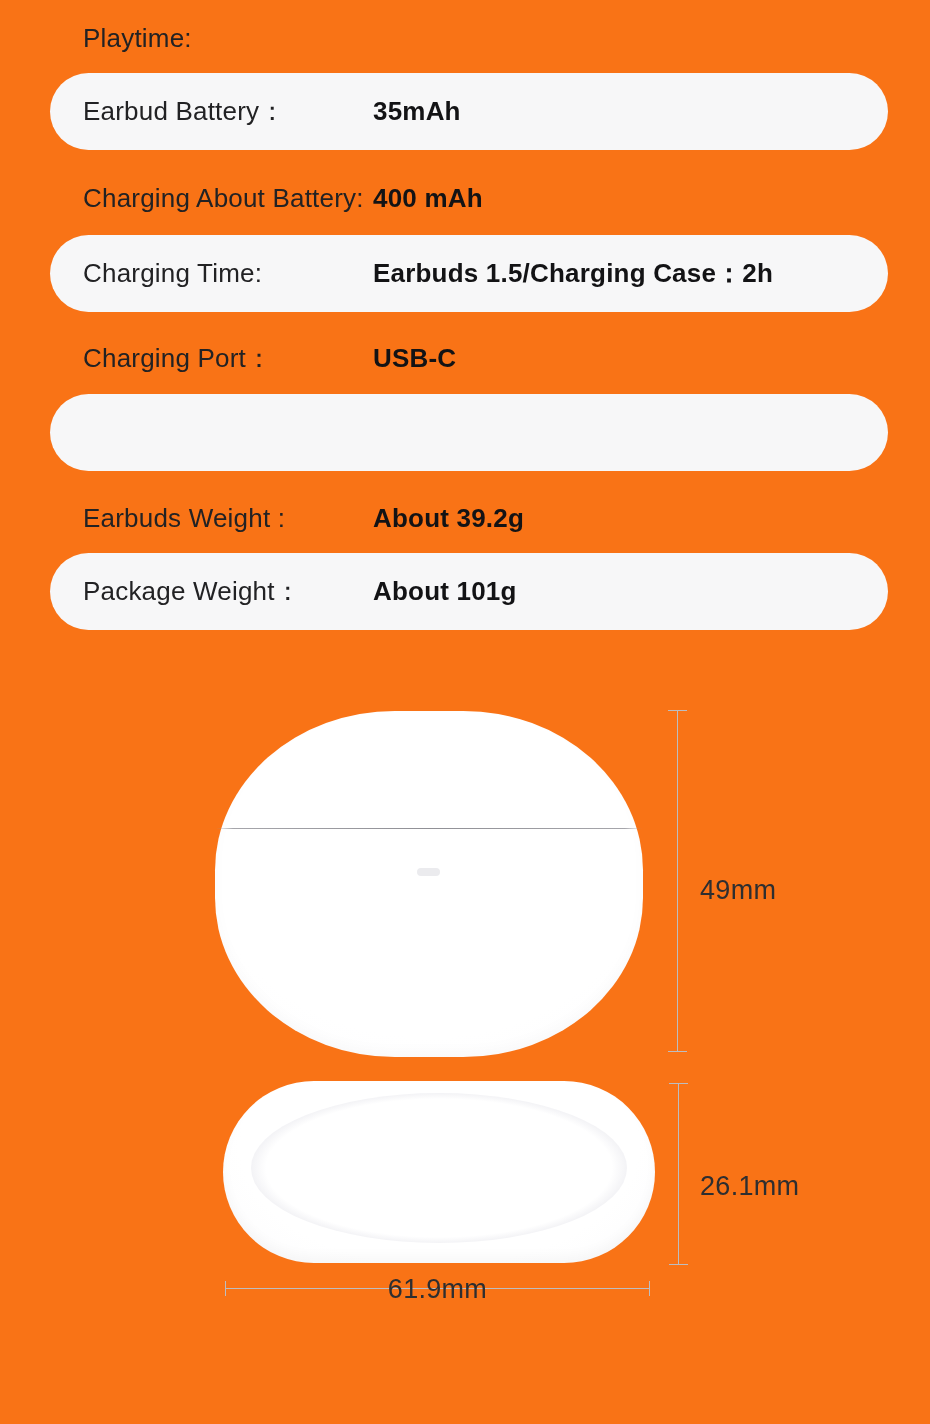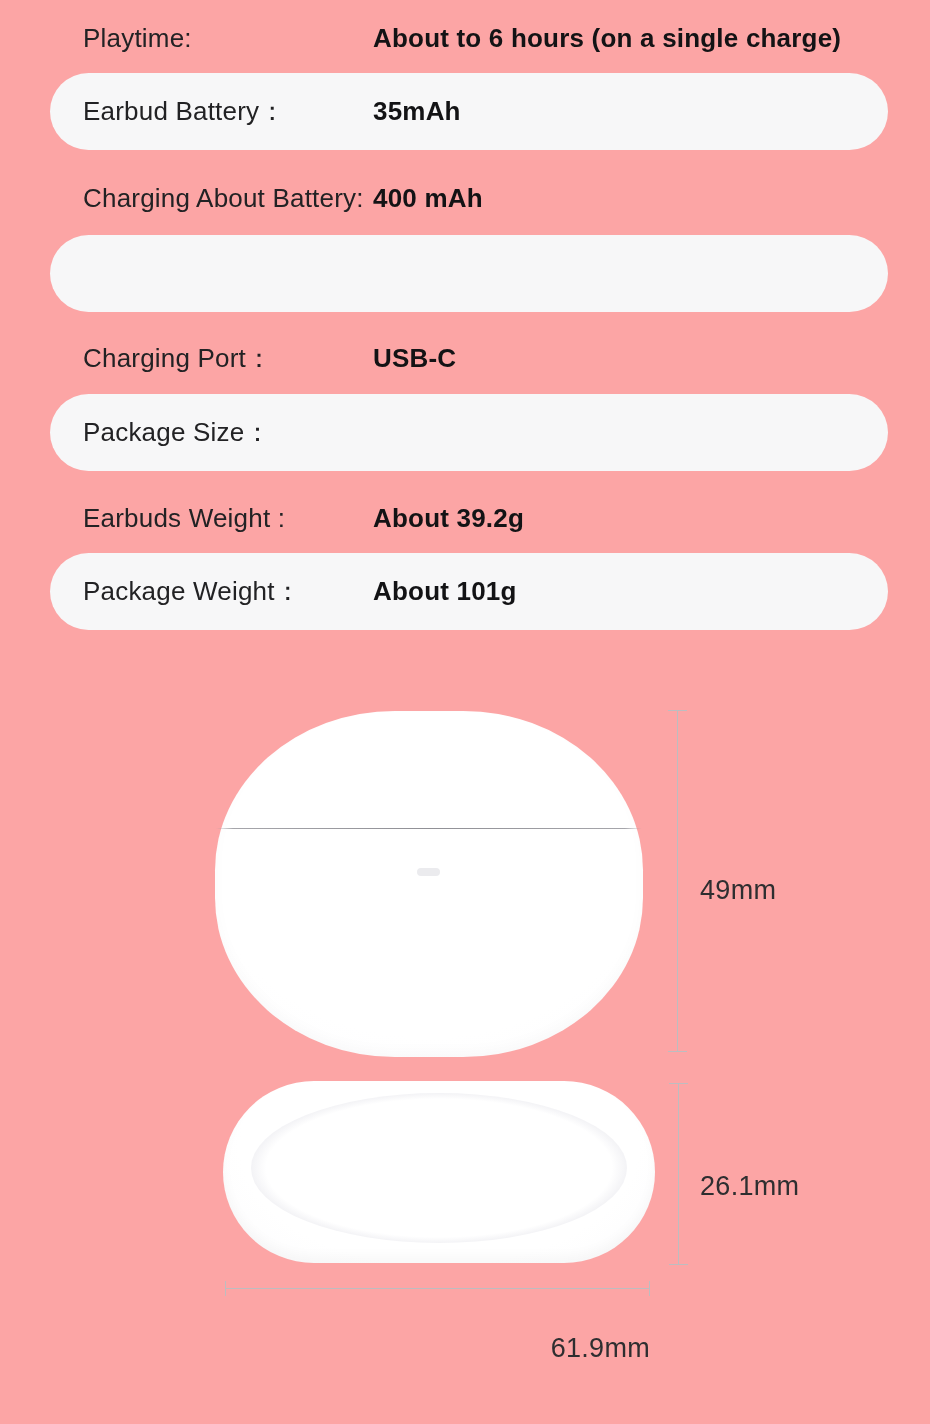--- a/index.html
+++ b/index.html
@@ -1,17 +1,17 @@
 <!DOCTYPE html>
 <html><head>
 <meta charset="utf-8">
 <style>
   html,body{margin:0;padding:0;background:#ffffff;}
   .page{
-    position:relative;width:930px;height:1424px;background:#fca5a5;
+    position:relative;width:930px;height:1424px;background:#f97316;
     font-family:"Liberation Sans","DejaVu Sans",sans-serif;
     color:#1d1d1f;overflow:hidden;
   }
   
   .spec-row{
     position:absolute;left:50px;width:838px;height:77px;
     display:flex;align-items:center;
   }
   .spec-row.hl{background:#f7f7f8;border-radius:39px;text-align:center;}
   .r1{top:0;} .r2{top:73px;} .r3{top:160px;} .r4{top:235px;}
@@ -70,48 +70,48 @@
     content:"";position:absolute;top:-7px;width:1px;height:15px;background:inherit;
   }
   .hline::before{left:0;} .hline::after{right:0;}
   .dim619-line{left:225px;top:1288px;width:425px;}
   .dim-label{
     position:absolute;font-size:27px;line-height:32px;color:#2e2e30;
     letter-spacing:0.3px;white-space:nowrap;text-align:right;
   }
   .dim49-label{left:700px;top:874px;}
   .dim261-label{left:700px;top:1170px;}
-  .dim619-label{left:225px;top:1332px;width:425px;text-align:right;}
+  .dim619-label{left:225px;top:1273px;width:425px;text-align:center;}
 </style>
 </head>
 <body>
 
 <div class="page">
 
   <section>
     <div class="spec-row r1">
       <span class="spec-label">Playtime:</span>
-      <span class="spec-value">About to 6 hours (on a single charge)</span>
     </div>
     <div class="spec-row r2 hl">
       <span class="spec-label">Earbud Battery：</span>
       <span class="spec-value">35mAh</span>
     </div>
     <div class="spec-row r3">
       <span class="spec-label">Charging About Battery:</span>
       <span class="spec-value">400 mAh</span>
     </div>
     <div class="spec-row r4 hl">
+      <span class="spec-label">Charging Time:</span>
+      <span class="spec-value">Earbuds 1.5/Charging Case：2h</span>
     </div>
     <div class="spec-row r5">
       <span class="spec-label">Charging Port：</span>
       <span class="spec-value">USB-C</span>
     </div>
     <div class="spec-row r6 hl">
-      <span class="spec-label">Package Size：</span>
     </div>
     <div class="spec-row r7">
       <span class="spec-label">Earbuds Weight :</span>
       <span class="spec-value">About 39.2g</span>
     </div>
     <div class="spec-row r8 hl">
       <span class="spec-label">Package Weight：</span>
       <span class="spec-value">About 101g</span>
     </div>
   </section>

